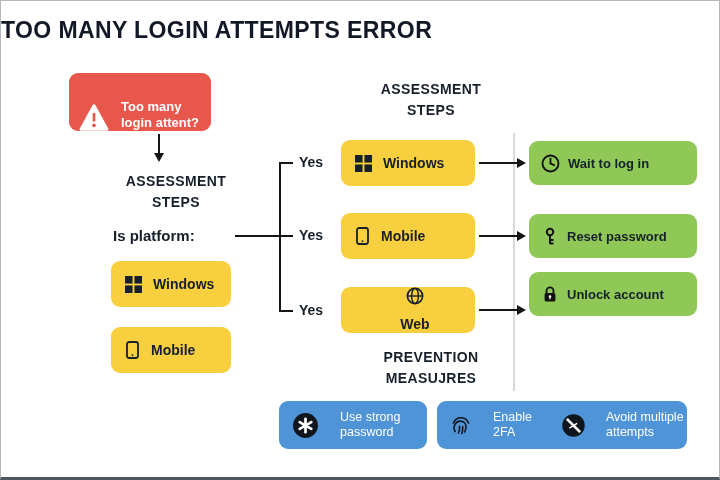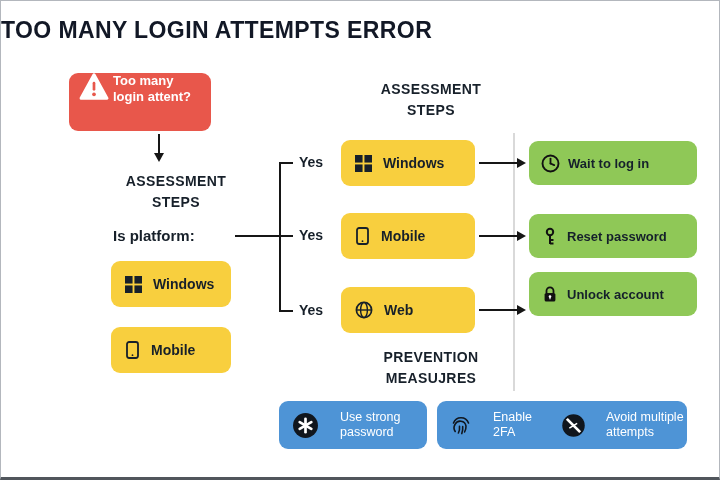--- a/index.html
+++ b/index.html
@@ -8,21 +8,21 @@
     background:#ffffff;border:1px solid #b3b7bd;border-bottom:3px solid #51565c;
     font-family:"Liberation Sans", sans-serif;overflow:hidden;color:#17202A;
   }
   .title{
     position:absolute;top:16px;left:0;width:100%;margin:0;text-align:left;
     font-size:23px;font-weight:800;letter-spacing:.4px;color:#121826;
   }
   
   .alert-box{
     position:absolute;left:68px;top:72px;width:142px;height:58px;border-radius:9px;
-    background:#E8574B;display:flex;align-items:flex-start;gap:4px;padding-left:10px;box-sizing:border-box;
+    background:#E8574B;display:flex;align-items:flex-end;gap:12px;padding-left:10px;box-sizing:border-box;
   }
   .alert-text{color:#fff;font-size:13px;font-weight:700;line-height:1.25;width:92px;}
   .ybox{
     position:absolute;height:46px;border-radius:9px;background:#F8CF3E;
     display:flex;align-items:center;gap:11px;padding-left:14px;box-sizing:border-box;
   }
   .ybox .lbl{font-size:14px;font-weight:700;color:#17202A;}
   .gbox{
     position:absolute;left:528px;width:168px;height:44px;border-radius:9px;background:#8FC857;
     display:flex;align-items:center;gap:8px;padding-left:12px;box-sizing:border-box;
@@ -120,21 +120,21 @@
   </div>
   <div class="ybox" style="left:340px;top:212px;width:134px;">
     <span class="icon">
       <svg width="15" height="18" viewBox="0 0 14 18">
           <rect x="1.5" y="1" width="11" height="16" rx="2.2" fill="none" stroke="#17202A" stroke-width="1.8"></rect>
           <circle cx="7" cy="14.2" r="0.9" fill="#17202A"></circle>
         </svg>
     </span>
     <span class="lbl">Mobile</span>
   </div>
-  <div class="ybox" style="left:340px;top:286px;width:134px;">
+  <div class="ybox" style="left:340px;top:286px;width:134px;flex-direction:column;">
     <span class="icon">
       <svg width="18" height="18" viewBox="0 0 18 18">
           <circle cx="9" cy="9" r="7.6" fill="none" stroke="#17202A" stroke-width="1.7"></circle>
           <ellipse cx="9" cy="9" rx="3.4" ry="7.6" fill="none" stroke="#17202A" stroke-width="1.4"></ellipse>
           <line x1="1.4" y1="9" x2="16.6" y2="9" stroke="#17202A" stroke-width="1.4"></line>
         </svg>
     </span>
     <span class="lbl">Web</span>
   </div>
 

